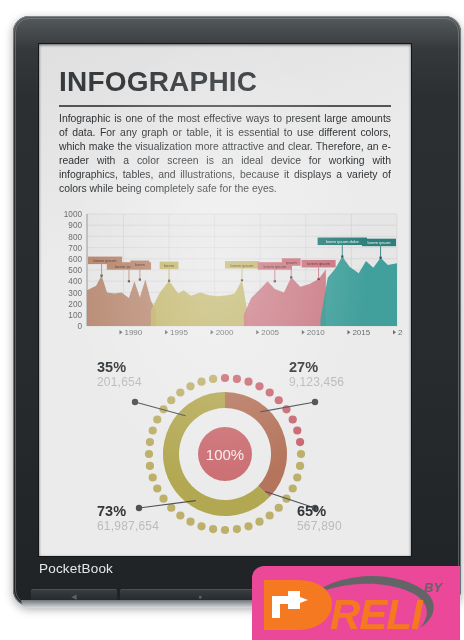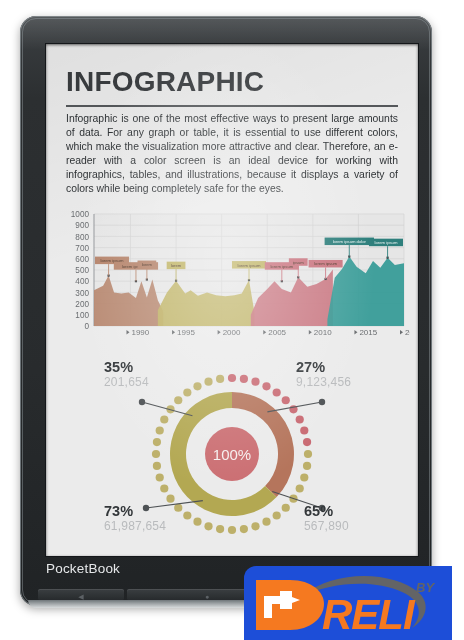--- a/index.html
+++ b/index.html
@@ -2,21 +2,21 @@
 <html><head>
 <meta charset="utf-8">
 <style>
   html,body{margin:0;padding:0;background:#ffffff;}
   body{width:464px;height:640px;overflow:hidden;font-family:"Liberation Sans",sans-serif;}
 
   #stage{position:relative;width:464px;height:640px;background:#ffffff;}
 
   
   .device{
-    position:absolute;left:20px;top:16px;width:412px;height:590px;
+    position:absolute;left:13px;top:16px;width:448px;height:590px;
     border-radius:16px;
     background:linear-gradient(180deg,#3b3f42 0%,#2c2f31 14%,#282b2d 60%,#202325 100%);
     box-shadow:0 3px 10px rgba(0,0,0,.35), 0 0 0 1px #6d7478 inset;
   }
   .device-inner-rim{
     position:absolute;left:2px;top:2px;right:2px;bottom:2px;border-radius:14px;
     border:1px solid rgba(150,160,165,.45);pointer-events:none;
   }
   .bezel-shine{
     position:absolute;left:0;top:0;right:0;height:34px;border-radius:16px 16px 0 0;
@@ -84,21 +84,21 @@
   .stat{position:absolute;}
   .stat .pct{font-size:14.5px;font-weight:bold;color:#33373a;line-height:15px;}
   .stat .num{font-size:12px;color:#b9bbbd;line-height:14px;letter-spacing:.2px;}
   .stat.tl{left:40px;top:4px;text-align:left;}
   .stat.tr{left:232px;top:4px;text-align:left;}
   .stat.bl{left:40px;top:148px;text-align:left;}
   .stat.br{left:240px;top:148px;text-align:left;}
 
   
   .dreli{
-    position:absolute;left:244px;top:566px;width:208px;height:74px;background:#1d4ed8;
+    position:absolute;left:252px;top:566px;width:208px;height:74px;background:#ec4899;
     border-radius:12px 0 0 0;overflow:hidden;
   }
   .dreli svg{display:block;}
 </style>
 </head>
 <body>
 
 <div id="stage">
 
   <div class="device">

